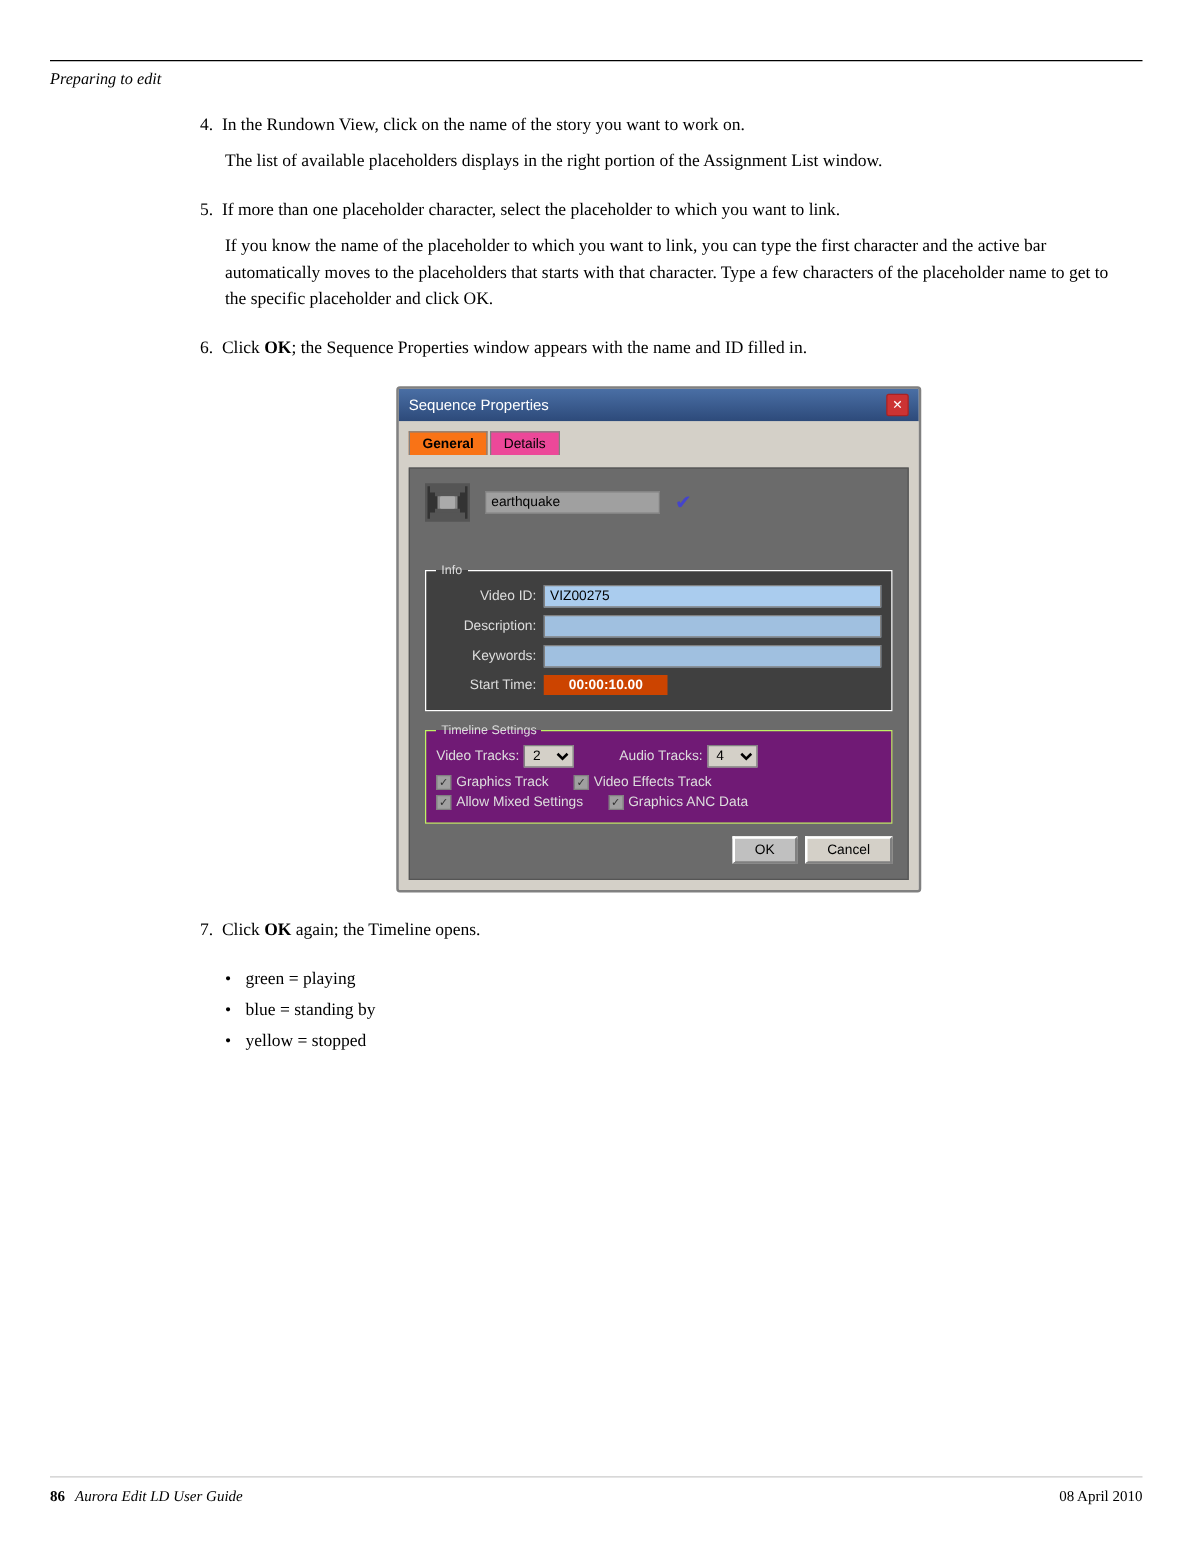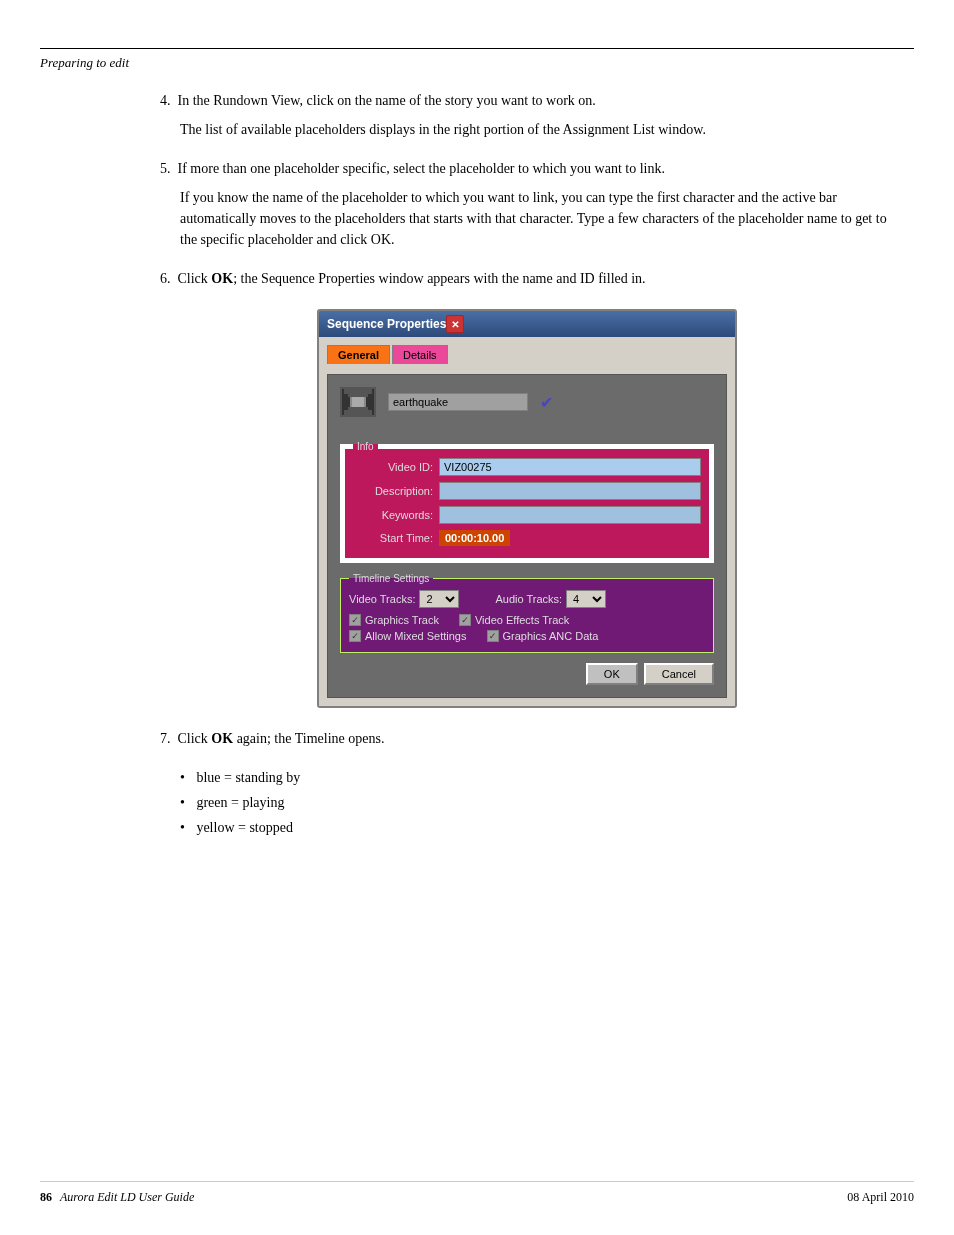--- a/index.html
+++ b/index.html
@@ -66,22 +66,23 @@
       font-family: Arial, sans-serif;
       font-size: 11px;
     }
 
     .dialog-titlebar {
       background: linear-gradient(to bottom, #4a6fa5, #2d4a7a);
       color: white;
       padding: 4px 8px;
       display: flex;
       align-items: center;
+      justify-content: space-between;
       font-size: 12px;
-      font-weight: bold;
+      font-weight: normal;
     }
 
     .dialog-close-btn {
       width: 18px;
       height: 18px;
       background: #cc3333;
       border: 1px solid #aa2222;
       border-radius: 2px;
       display: flex;
       align-items: center;
@@ -118,21 +119,21 @@
 
     .dialog-inner {
       background: #6b6b6b;
       padding: 12px;
       border: 1px solid #555;
     }
 
     .dialog-icon-row {
       display: flex;
       align-items: center;
-      margin-bottom: 24px;
+      margin-bottom: 0;
       gap: 12px;
     }
 
     .film-icon {
       width: 36px;
       height: 30px;
       background: #333;
       border: 2px solid #555;
       position: relative;
       display: flex;
@@ -159,24 +160,25 @@
       width: 140px;
       color: #000;
     }
 
     .check-icon {
       color: #4444cc;
       font-size: 16px;
     }
 
     .fieldset-group {
-      border: 5px solid #ffffff;
+      border: 1px solid #ffffff;
       padding: 6px 8px;
       margin-bottom: 10px;
-      background: #be185d;
+      background: #404040;
+      margin-top: 34px;
     }
 
     .fieldset-legend {
       color: #ddd;
       font-size: 10px;
       padding: 0 4px;
     }
 
     .field-row {
       display: flex;
@@ -201,21 +203,21 @@
       color: #000;
     }
 
     .field-input.video-id {
       background: #aaccee;
     }
 
     .start-time-value {
       background: #cc4400;
       color: white;
-      padding: 2px 6px;
+      padding: 2px 20px;
       font-size: 11px;
       font-weight: bold;
     }
 
     .timeline-fieldset {
       border: 1px solid #bef264;
       padding: 6px 8px;
       margin-bottom: 10px;
       background: #701a75;
     }
@@ -343,21 +345,21 @@
 <div class="content">
 
   <div class="step-item">
     <span>4. &nbsp;</span><span>In the Rundown View, click on the name of the story you want to work on.</span>
     <div class="step-indent">
       <span>The list of available placeholders displays in the right portion of the Assignment List window.</span>
     </div>
   </div>
 
   <div class="step-item">
-    <span>5. &nbsp;</span><span>If more than one placeholder specific, select the placeholder to which you want to link.</span>
+    <span>5. &nbsp;</span><span>If more than one placeholder character, select the placeholder to which you want to link.</span>
     <div class="step-indent">
       <span>If you know the name of the placeholder to which you want to link, you can type the first character and the active bar automatically moves to the placeholders that starts with that character. Type a few characters of the placeholder name to get to the specific placeholder and click OK.</span>
     </div>
   </div>
 
   <div class="step-item">
     <span>6. &nbsp;</span><span>Click </span><strong>OK</strong><span>; the Sequence Properties window appears with the name and ID filled in.</span>
   </div>
 
   <div class="dialog-container">
@@ -469,24 +471,24 @@
     </div>
   </div>
 
   <div class="step-item" style="margin-top:16px;">
     <span>7. &nbsp;</span><span>Click </span><strong>OK</strong><span> again; the Timeline opens.</span>
   </div>
 
 
   <ul class="bullet-list">
     <li>
-      <span>blue = standing by</span>
+      <span>green = playing</span>
     </li>
     <li>
-      <span>green = playing</span>
+      <span>blue = standing by</span>
     </li>
     <li>
       <span>yellow = stopped</span>
     </li>
   </ul>
 
 </div>
 
 <div class="page-footer">
   <div class="footer-left">

